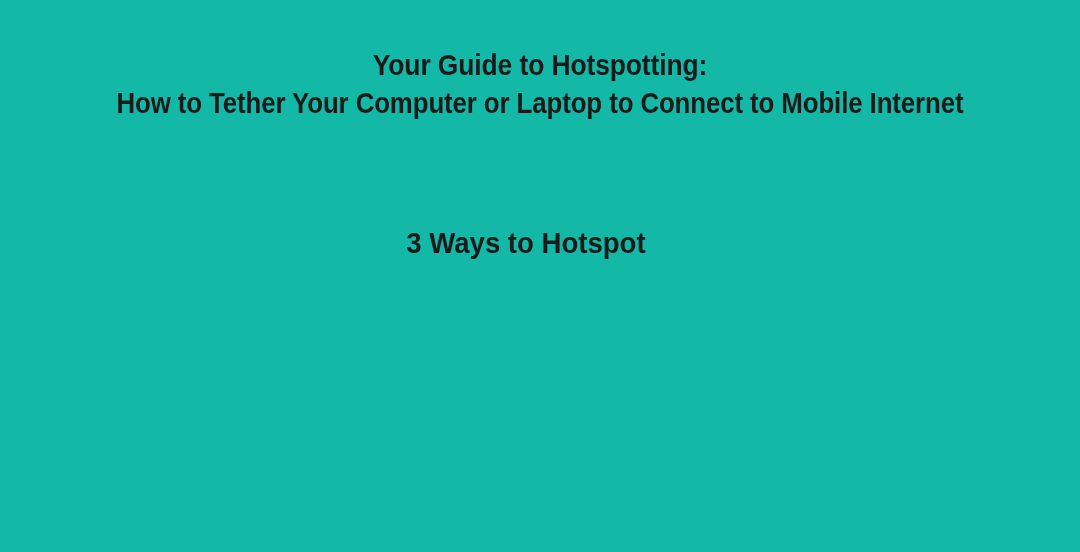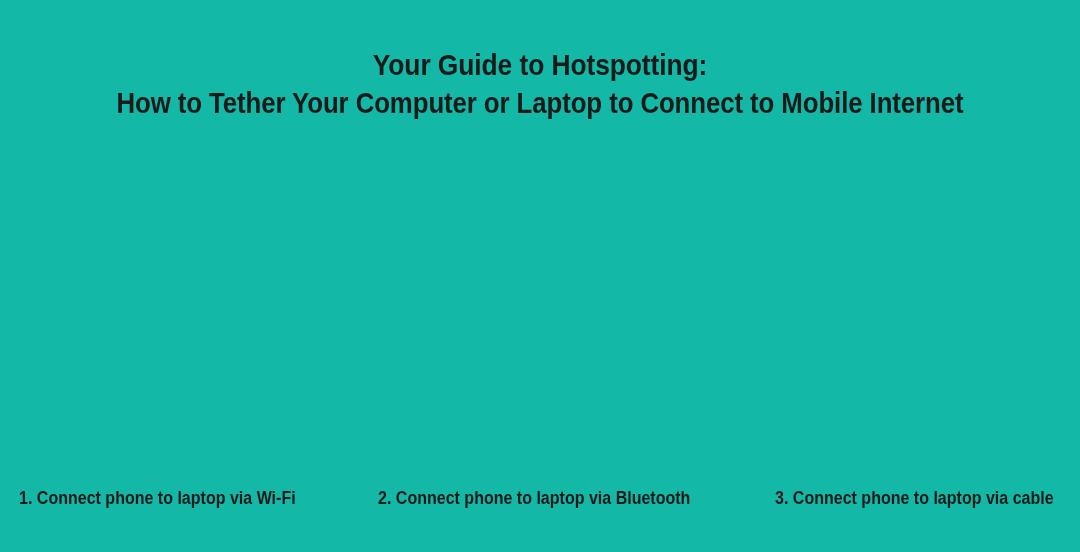--- a/index.html
+++ b/index.html
@@ -115,26 +115,24 @@
 </head>
 <body>
 
 <div class="page">
 
   <div class="title-block">
     <span class="title-line line-1">Your Guide to Hotspotting:</span>
     <span class="title-line line-2">How to Tether Your Computer or Laptop to Connect to Mobile Internet</span>
   </div>
 
+  <div class="section-heading">
+    <span class="heading-text">3 Ways to Hotspot</span>
+  </div>
 
   <div class="media-row">
     <div class="media-slot slot-1"></div>
     <div class="media-slot slot-2"></div>
     <div class="media-slot slot-3"></div>
   </div>
 
-  <div class="caption-row">
-    <span class="caption cap-1">1. Connect phone to laptop via Wi-Fi</span>
-    <span class="caption cap-2">2. Connect phone to laptop via Bluetooth</span>
-    <span class="caption cap-3">3. Connect phone to laptop via cable</span>
-  </div>
 
 </div>
 
 </body></html>

